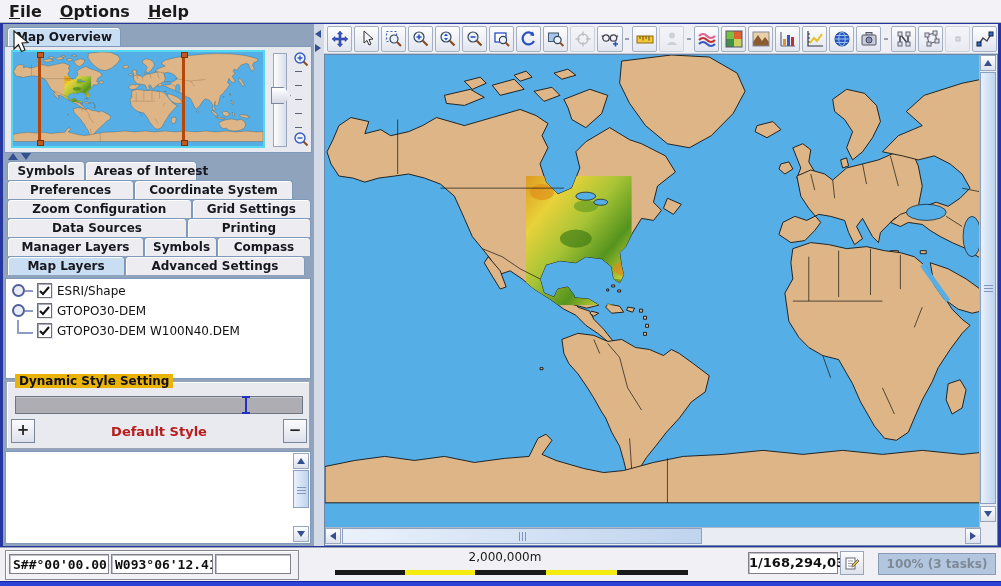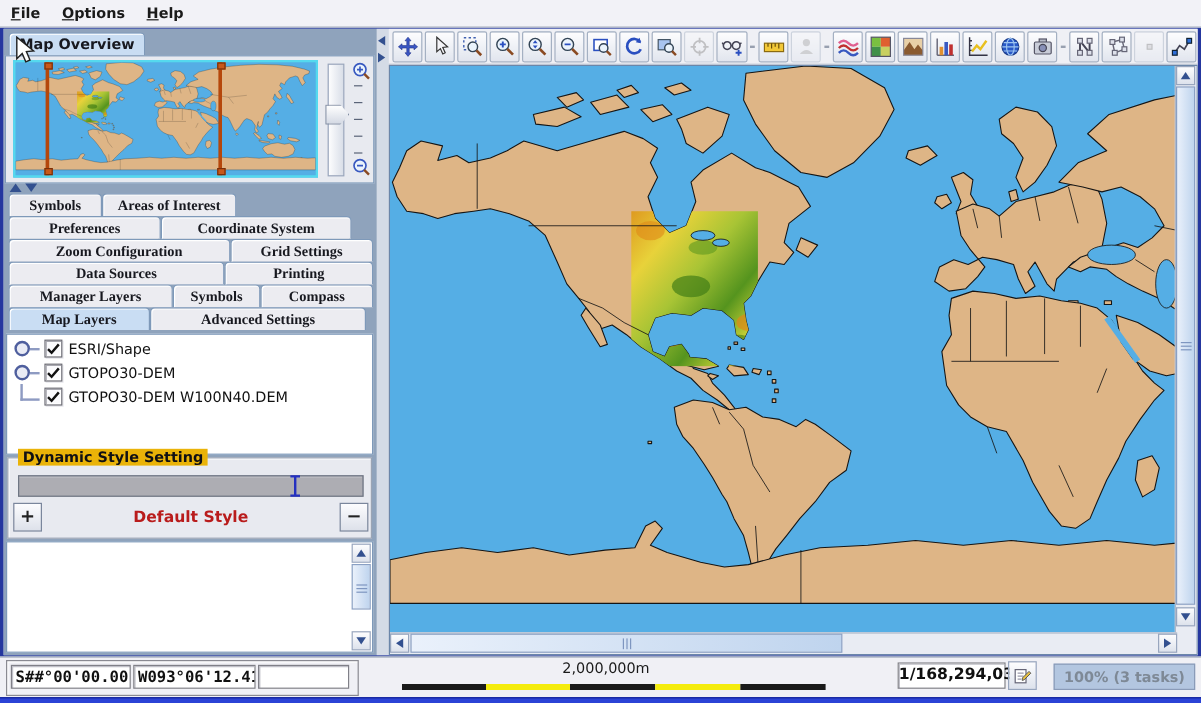--- a/index.html
+++ b/index.html
@@ -1,20 +1,20 @@
 <!DOCTYPE html>
 <html><head>
 <meta charset="utf-8">
 <style>
   html,body{margin:0;padding:0;}
   body{width:1001px;height:586px;overflow:hidden;font-family:"DejaVu Sans","Liberation Sans",sans-serif;}
   #win{position:relative;width:1001px;height:586px;background:#25379F;}
   
   #menubar{position:absolute;left:0;top:0;width:1001px;height:23px;background:#F2F2F7;border-bottom:1px solid #B4BAC6;box-sizing:border-box;display:flex;align-items:center;}
-  .menu-item{display:inline-block;font-size:12px;font-weight:bold;color:#1A1A1A;padding:3px 9px;cursor:default;}
+  .menu-item{display:inline-block;font-size:16px;font-weight:bold;color:#1A1A1A;padding:3px 9px;cursor:default;}
   .menu-item::first-letter{text-decoration:underline;}
   
   #main{position:absolute;left:3px;top:24px;width:995px;height:522px;background:#D4DBE6;}
   
   #leftcol{position:absolute;left:0;top:0;width:311px;height:522px;background:#8FA3BC;}
   .tab{background:#ECECF1;border:1px solid #7E99B9;border-bottom:none;border-radius:4px 4px 0 0;font-size:12px;font-weight:bold;color:#17181F;text-align:center;padding:2px 8px 1px 8px;box-shadow:inset 1px 1px 0 #FFFFFF;white-space:nowrap;box-sizing:border-box;}
   #ov-tabrow{position:absolute;left:4px;top:3px;height:20px;display:flex;}
   #ov-panel{position:absolute;left:1px;top:22px;width:308px;height:107px;background:#E8EAF0;border:1px solid #7E99B9;box-sizing:border-box;}
   #ov-mapbox{position:absolute;left:6px;top:3px;width:254px;height:98px;border:2px solid #55D9EE;box-sizing:border-box;background:#55AEE5;}
   #ov-mapbox svg{display:block;}
@@ -25,21 +25,21 @@
   #ov-track{position:absolute;left:8px;top:4px;width:12px;height:92px;background:linear-gradient(90deg,#FDFDFE,#D9DEE8);border:1px solid #9AA6BC;}
   #ov-thumb{position:absolute;left:6px;top:38px;width:18px;height:15px;background:linear-gradient(#FFFFFF,#D4D9E4);border:1px solid #7A869C;clip-path:polygon(0 0,62% 0,100% 50%,62% 100%,0 100%);}
   .tick{position:absolute;left:30px;width:7px;height:1px;background:#5A6478;}
   .magbtn{position:absolute;right:0;width:16px;height:16px;}
   
   #mini-split{position:absolute;left:5px;top:129px;width:40px;height:8px;display:flex;gap:3px;}
   .tri-up{width:0;height:0;border-left:5px solid transparent;border-right:5px solid transparent;border-bottom:7px solid #33508F;}
   .tri-down{width:0;height:0;border-left:5px solid transparent;border-right:5px solid transparent;border-top:7px solid #33508F;}
   
   #tabstack{position:absolute;left:4px;top:137px;width:304px;}
-  .tabrow{display:flex;height:19px;font-family:Liberation Serif, serif;}
+  .tabrow{display:flex;height:19px;}
   .tabrow .tab{height:19px;font-size:12px;padding-top:2px;}
   .tab.sel{background:#C9DDF3;}
   
   #tree{position:absolute;left:2px;top:254px;width:306px;height:101px;background:#FFFFFF;border:1px solid #7E99B9;box-sizing:border-box;font-size:12px;color:#111;}
   .tree-row{display:flex;align-items:center;height:17px;margin-top:3px;}
   .handle{width:9px;height:9px;border:2px solid #4F5F9E;border-radius:50%;margin-left:6px;background:#E9EBF5;}
   .stub{width:8px;height:2px;background:#8E9BC2;}
   .elbow{width:14px;height:12px;border-left:2px solid #8E9BC2;border-bottom:2px solid #8E9BC2;margin-left:11px;margin-top:-8px;}
   .checkbox{position:relative;width:13px;height:13px;background:#FBFBFD;border:1px solid #6E6E76;box-shadow:inset 1px 1px 0 #A8A8B0,inset -1px -1px 0 #FFFFFF,1px 1px 0 #E6E6EC;margin:0 5px 0 4px;flex:none;}
   .tree-label{white-space:nowrap;}

